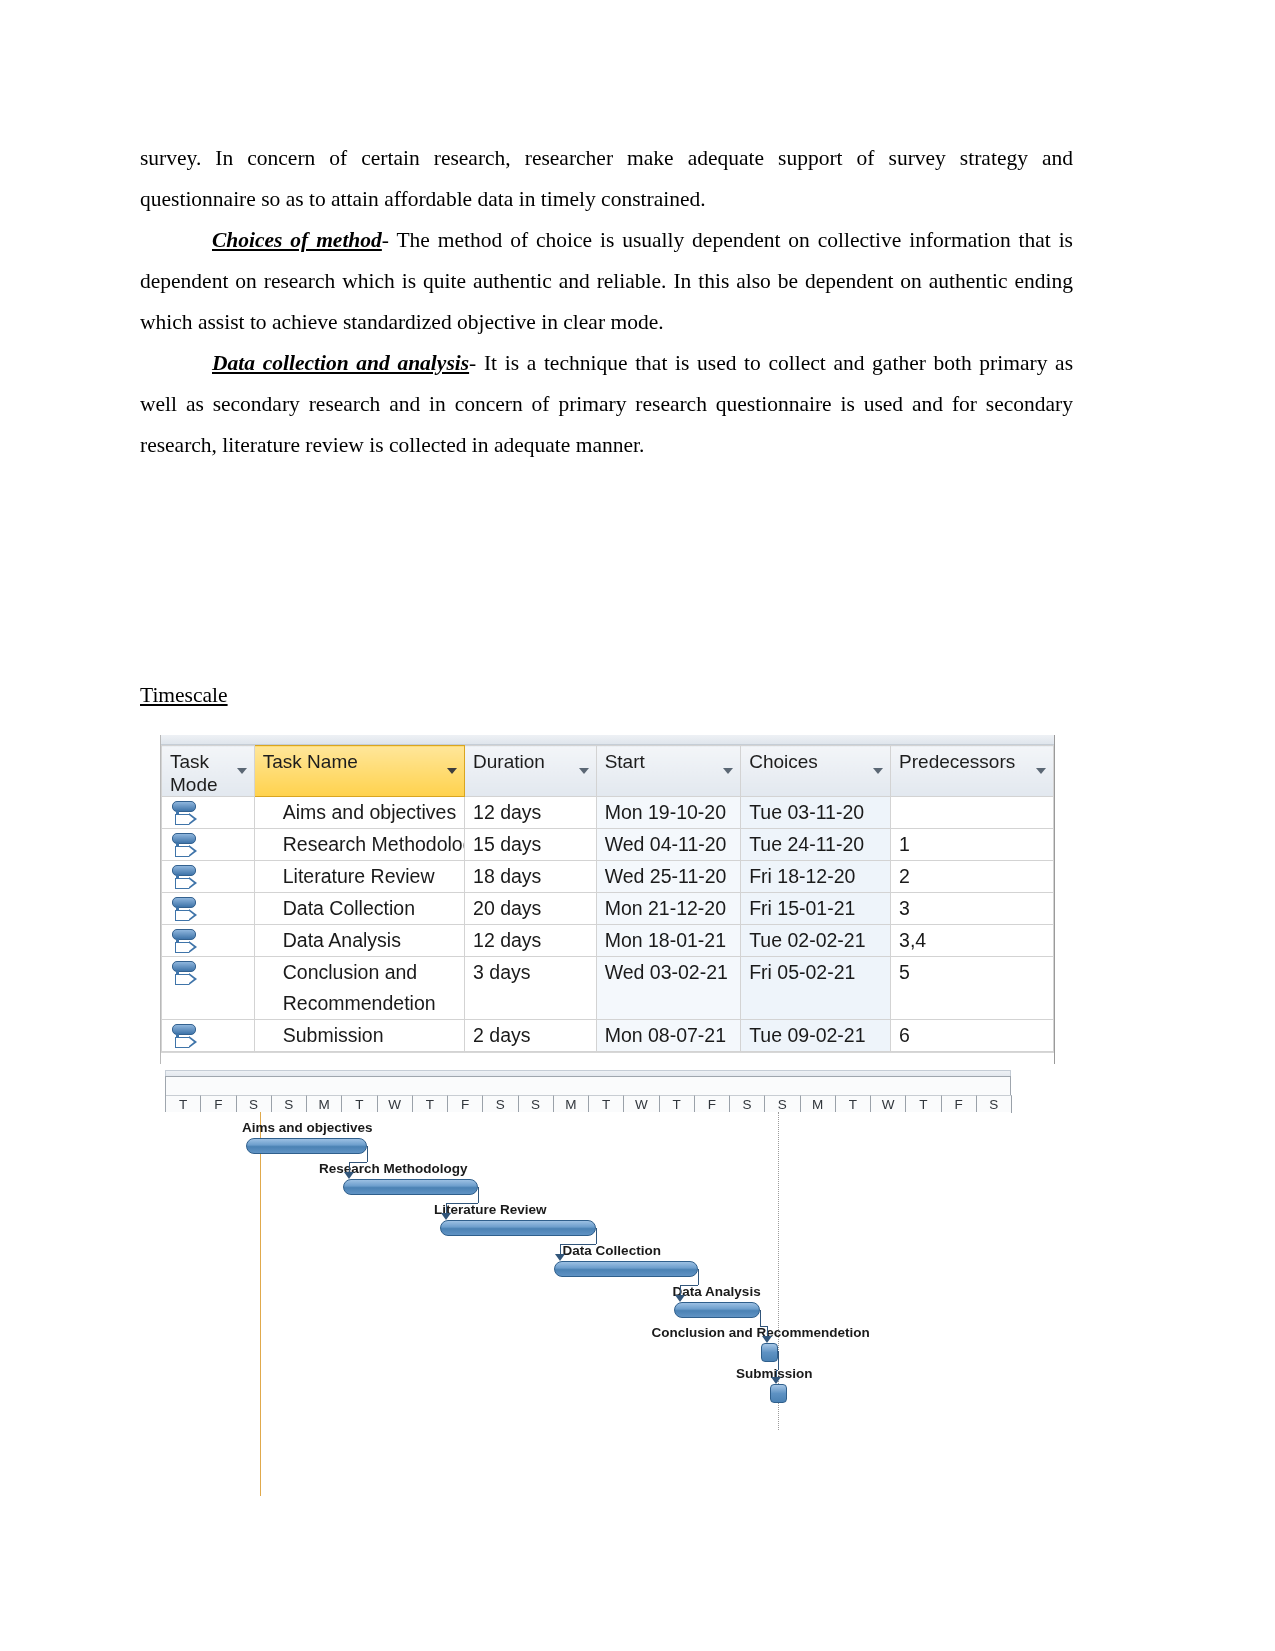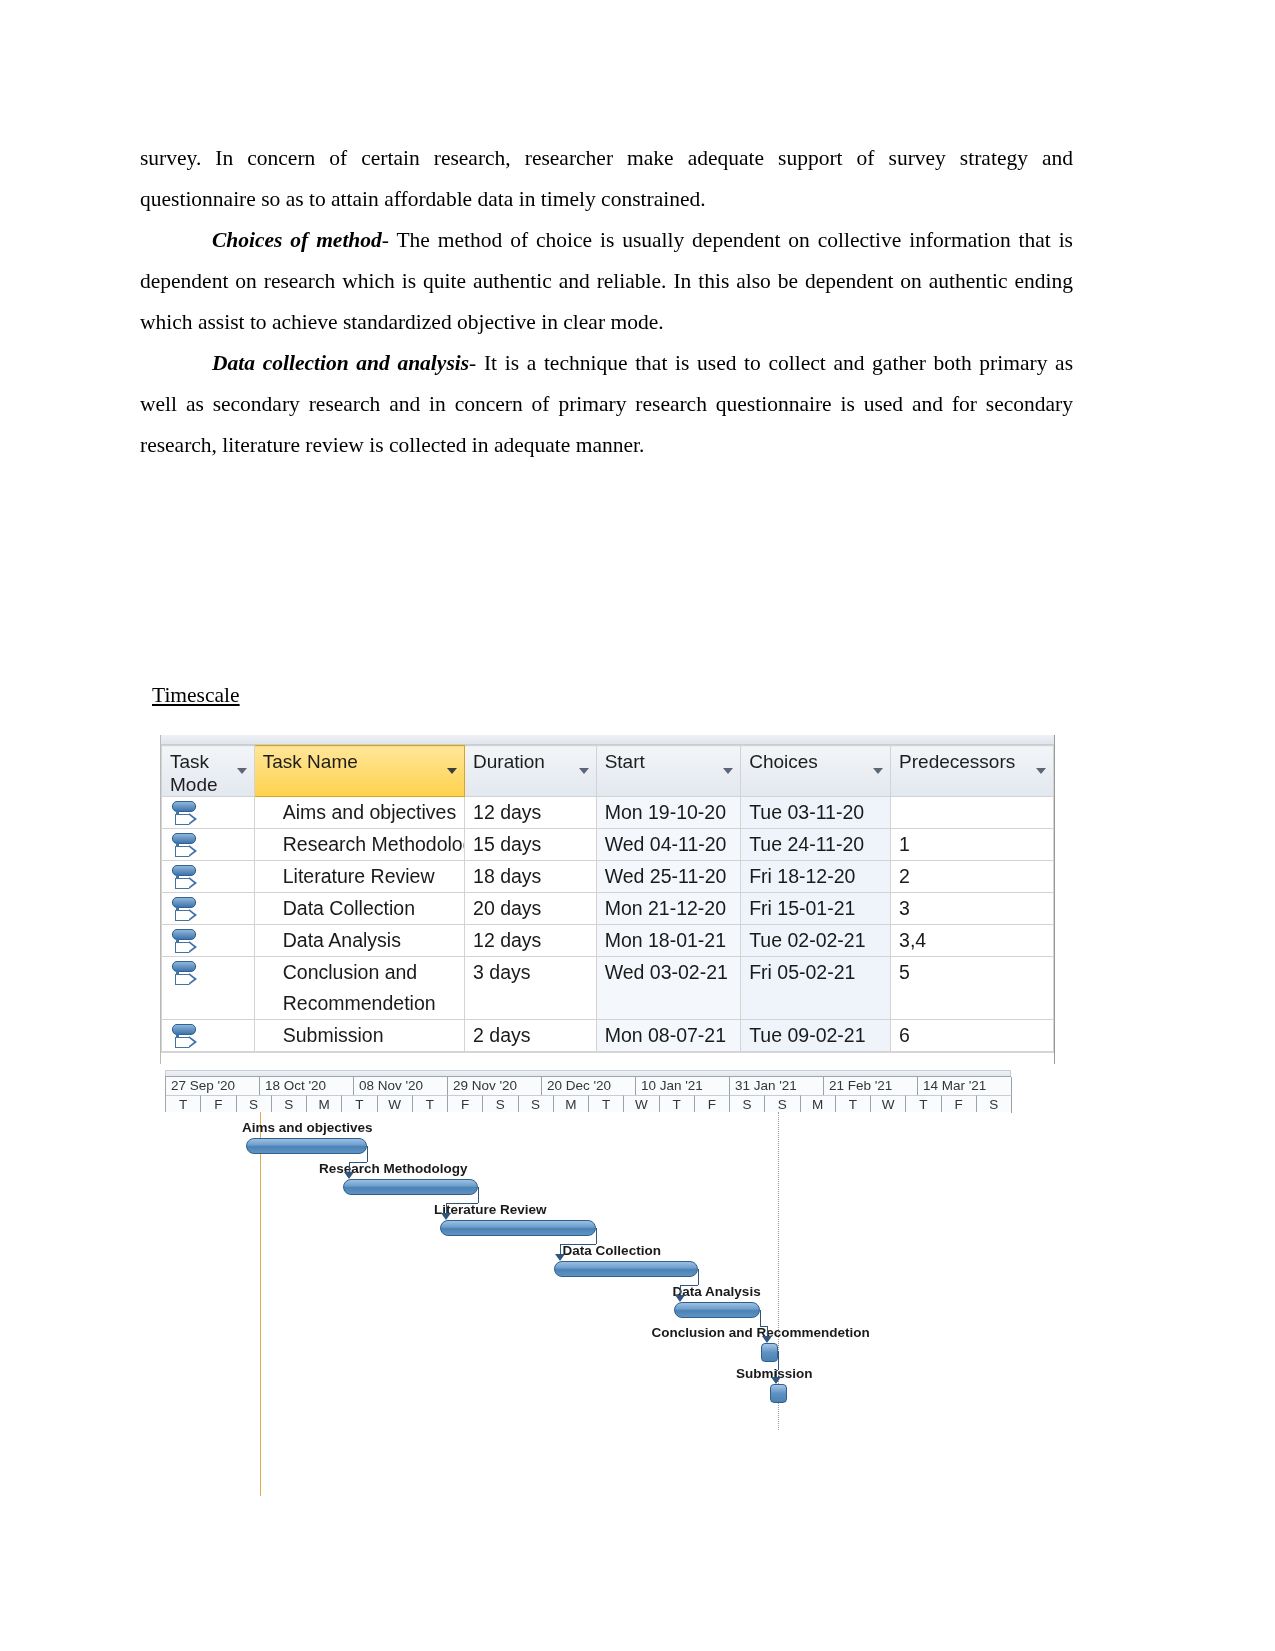--- a/index.html
+++ b/index.html
@@ -36,35 +36,35 @@
     font-size: 21.5px;
     line-height: 41px;
     text-align: justify;
     text-justify: inter-word;
     color: #000;
   }
   p.para.indent { text-indent: 72px; }
   .lead-bi {
     font-weight: bold;
     font-style: italic;
+    text-decoration: underline;
   }
   .lead-b {
     font-weight: bold;
     font-style: normal;
   }
 
   .section-heading {
     position: absolute;
     left: 140px;
     top: 683px;
     font-family: "Liberation Serif", serif;
     font-size: 21.5px;
     text-decoration: underline;
     color: #000;
-    margin-left: 12px;
   }
 
   
   .project-grid {
     position: absolute;
     left: 160px;
     top: 735px;
     width: 893px;
     background: #ffffff;
     font-family: "Liberation Sans", sans-serif;
@@ -467,31 +467,20 @@
             <td class="c-pred">6</td>
           </tr>
         </tbody>
     </table>
     <div class="grid-bottom-strip"></div>
   </div>
 
   <div class="gantt">
     <div class="gantt-topstrip"></div>
     <div class="gantt-head">
-      <div class="tier-major" id="tier-major">
-          <div class="cell" style="width: 94px;">27 Sep '20</div>
-          <div class="cell" style="width: 94px;">18 Oct '20</div>
-          <div class="cell" style="width: 94px;">08 Nov '20</div>
-          <div class="cell" style="width: 94px;">29 Nov '20</div>
-          <div class="cell" style="width: 94px;">20 Dec '20</div>
-          <div class="cell" style="width: 94px;">10 Jan '21</div>
-          <div class="cell" style="width: 94px;">31 Jan '21</div>
-          <div class="cell" style="width: 94px;">21 Feb '21</div>
-          <div class="cell" style="width: 94px;">14 Mar '21</div>
-        </div>
       <div class="tier-minor" id="tier-minor">
           <div class="cell" style="width: 35.25px;">T</div>
           <div class="cell" style="width: 35.25px;">F</div>
           <div class="cell" style="width: 35.25px;">S</div>
           <div class="cell" style="width: 35.25px;">S</div>
           <div class="cell" style="width: 35.25px;">M</div>
           <div class="cell" style="width: 35.25px;">T</div>
           <div class="cell" style="width: 35.25px;">W</div>
           <div class="cell" style="width: 35.25px;">T</div>
           <div class="cell" style="width: 35.25px;">F</div>

